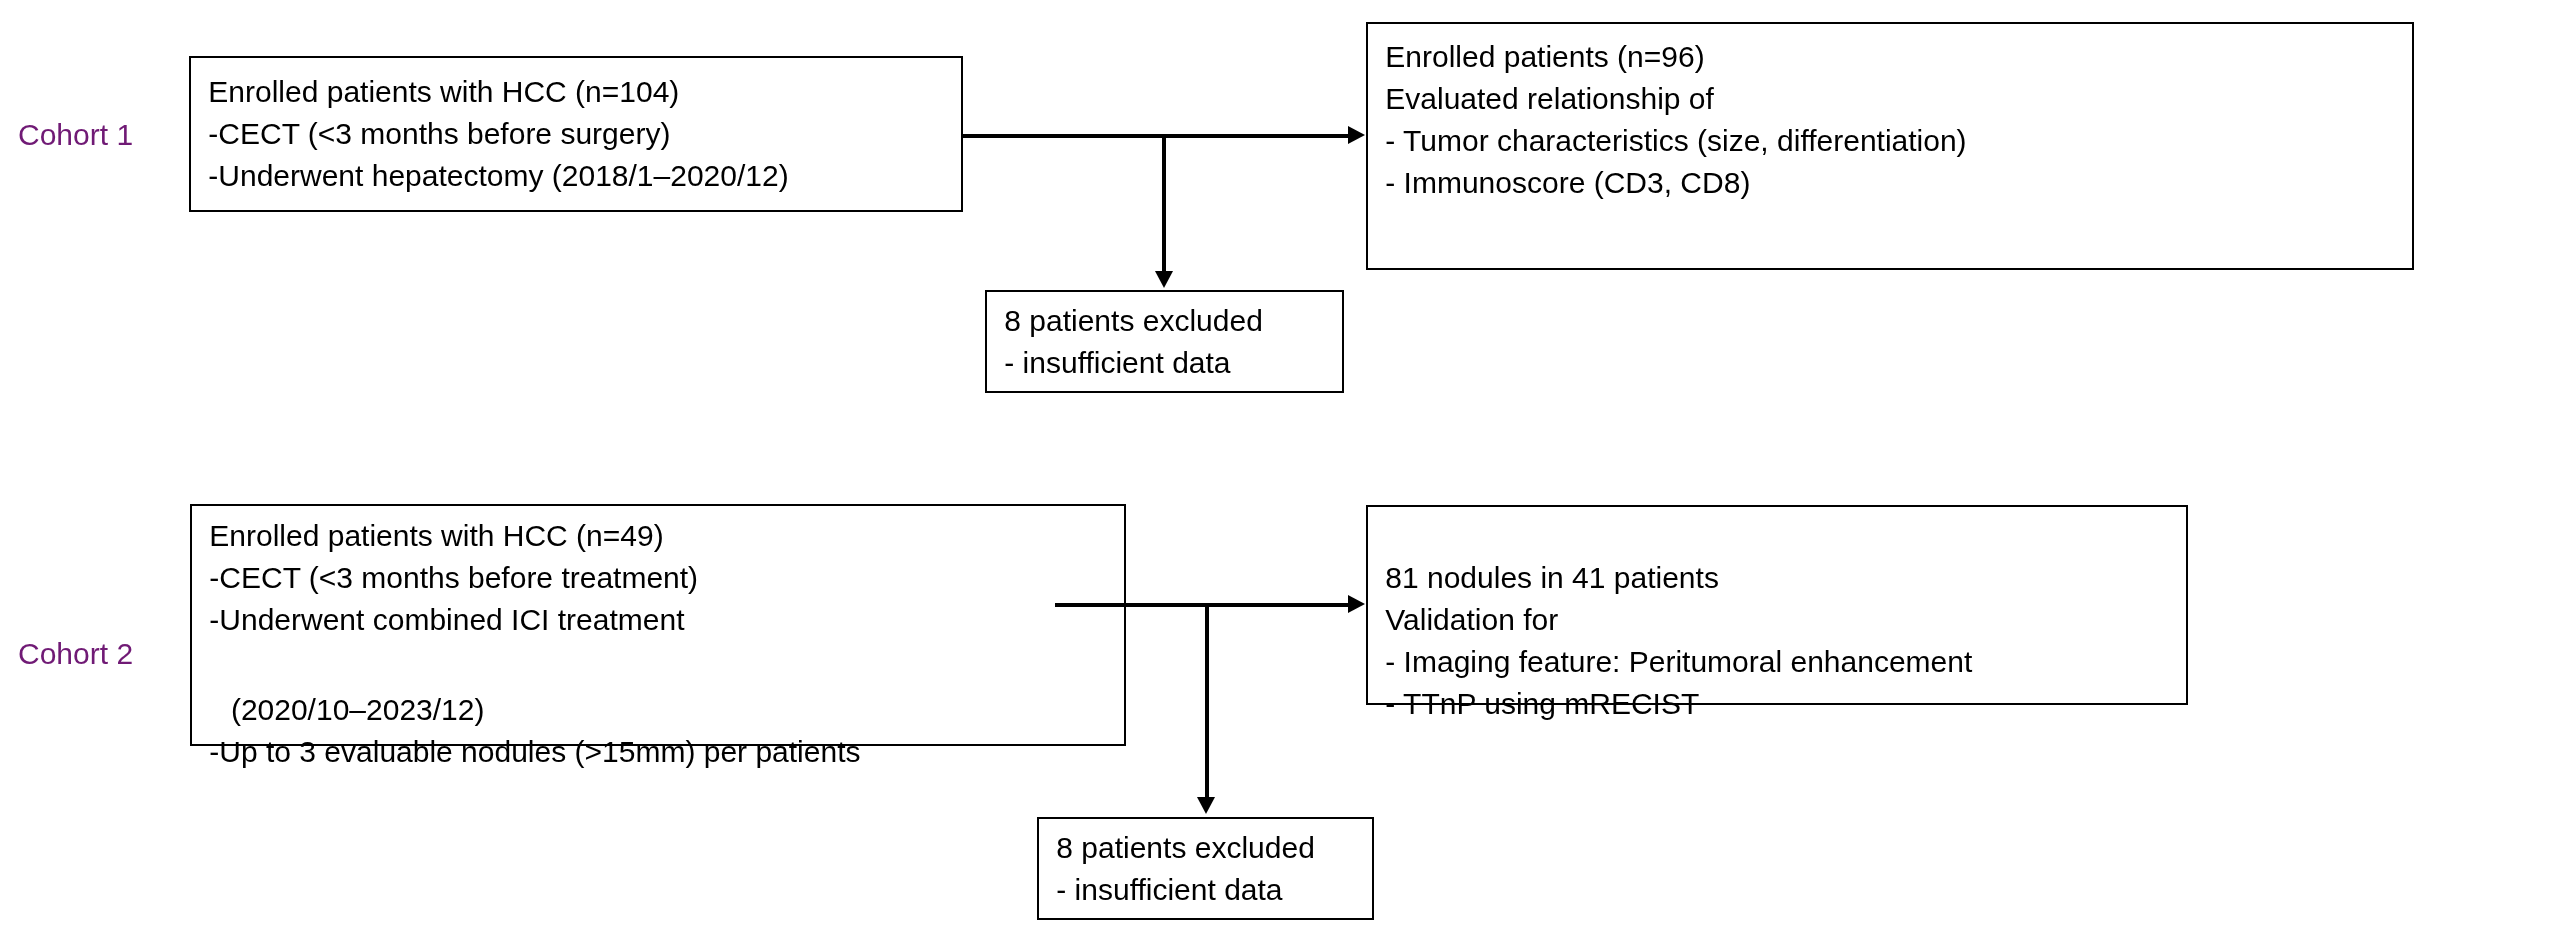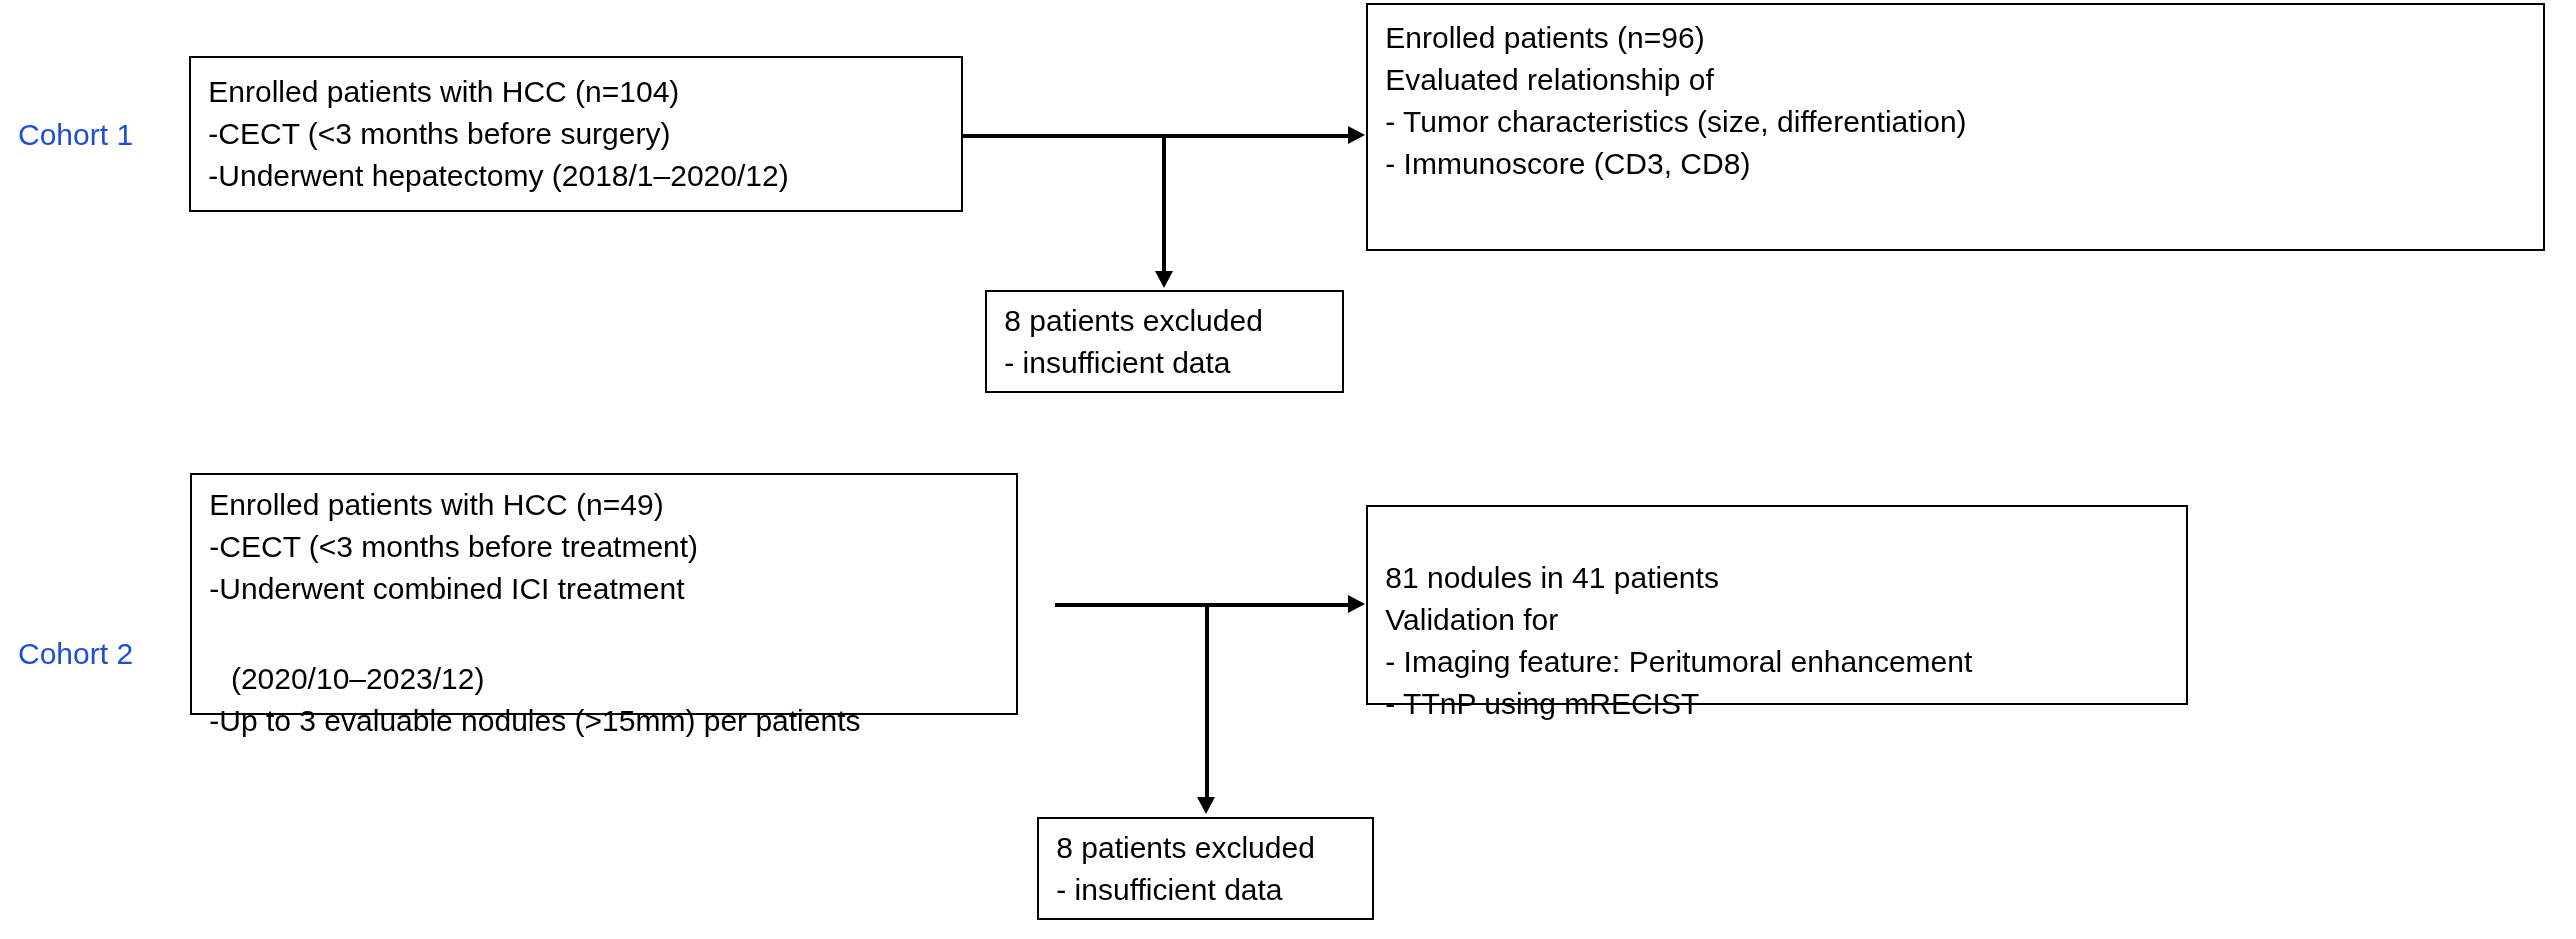--- a/index.html
+++ b/index.html
@@ -13,21 +13,21 @@
     height: 940px;
     background: #ffffff;
     font-family: "Liberation Sans", sans-serif;
     color: #000000;
     overflow: hidden;
   }
   .cohort-label {
     position: absolute;
     font-size: 30px;
     line-height: 1.1;
-    color: #1d4ed8;
+    color: #701a75;
     white-space: nowrap;
   }
   .flow-box {
     position: absolute;
     box-sizing: border-box;
     border: 2.9px solid #000000;
     background: #ffffff;
   }
   .box-lines {
     position: absolute;
@@ -90,32 +90,32 @@
   <div class="connector v-line" style="left:1162px; top:134px; height:139px;"></div>
   <div class="arrow-down" style="left:1155px; top:271px;"></div>
 
   <div class="flow-box" style="left:985px; top:290px; width:359px; height:103px;">
     <div class="box-lines">
       <div class="box-line">8 patients excluded</div>
       <div class="box-line">- insufficient data</div>
     </div>
   </div>
 
-  <div class="flow-box" style="left:1366px; top:3px; width:1179px; height:248px;">
+  <div class="flow-box" style="left:1366px; top:22px; width:1048px; height:248px;">
     <div class="box-lines" style="top:11.5px; transform:none;">
       <div class="box-line">Enrolled patients (n=96)</div>
       <div class="box-line">Evaluated relationship of</div>
       <div class="box-line">- Tumor characteristics (size, differentiation)</div>
       <div class="box-line">- Immunoscore (CD3, CD8)</div>
     </div>
   </div>
 
   <div class="cohort-label" style="left:18px; top:589px;margin-top:48px;">Cohort 2</div>
 
-  <div class="flow-box" style="left:190px; top:473px; width:828px; height:242px;">
+  <div class="flow-box" style="left:190px; top:504px; width:936px; height:242px;">
     <div class="box-lines" style="top:8.7px; transform:none;">
       <div class="box-line">Enrolled patients with HCC (n=49)</div>
       <div class="box-line">-CECT (&lt;3 months before treatment)</div>
       <div class="box-line">-Underwent combined ICI treatment</div>
       <div class="box-line indent">(2020/10–2023/12)</div>
       <div class="box-line">-Up to 3 evaluable nodules (&gt;15mm) per patients</div>
     </div>
   </div>
 
   <div class="connector h-line" style="left:1055px; top:603px; width:295px;"></div>

